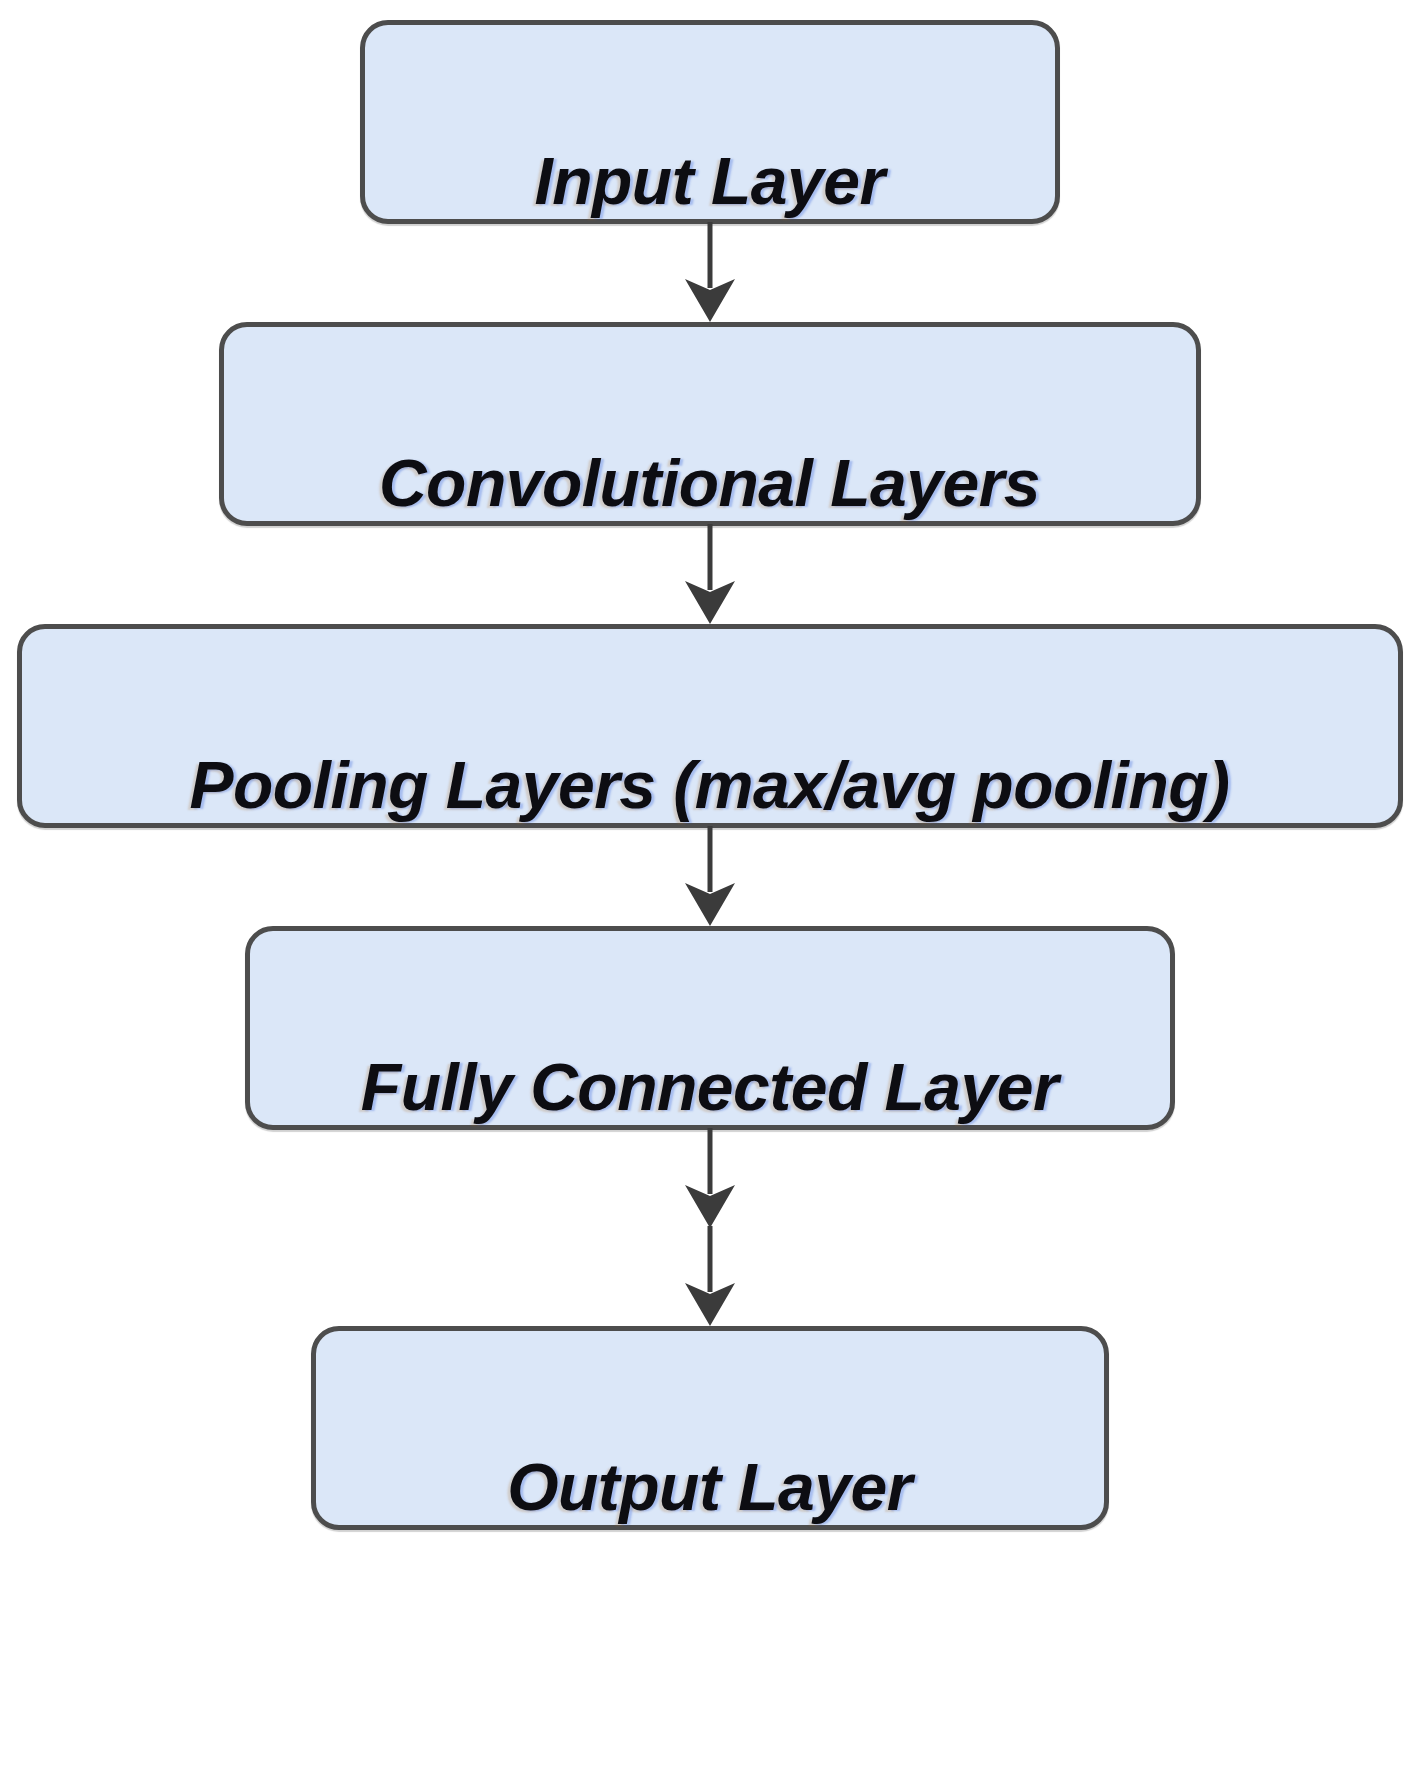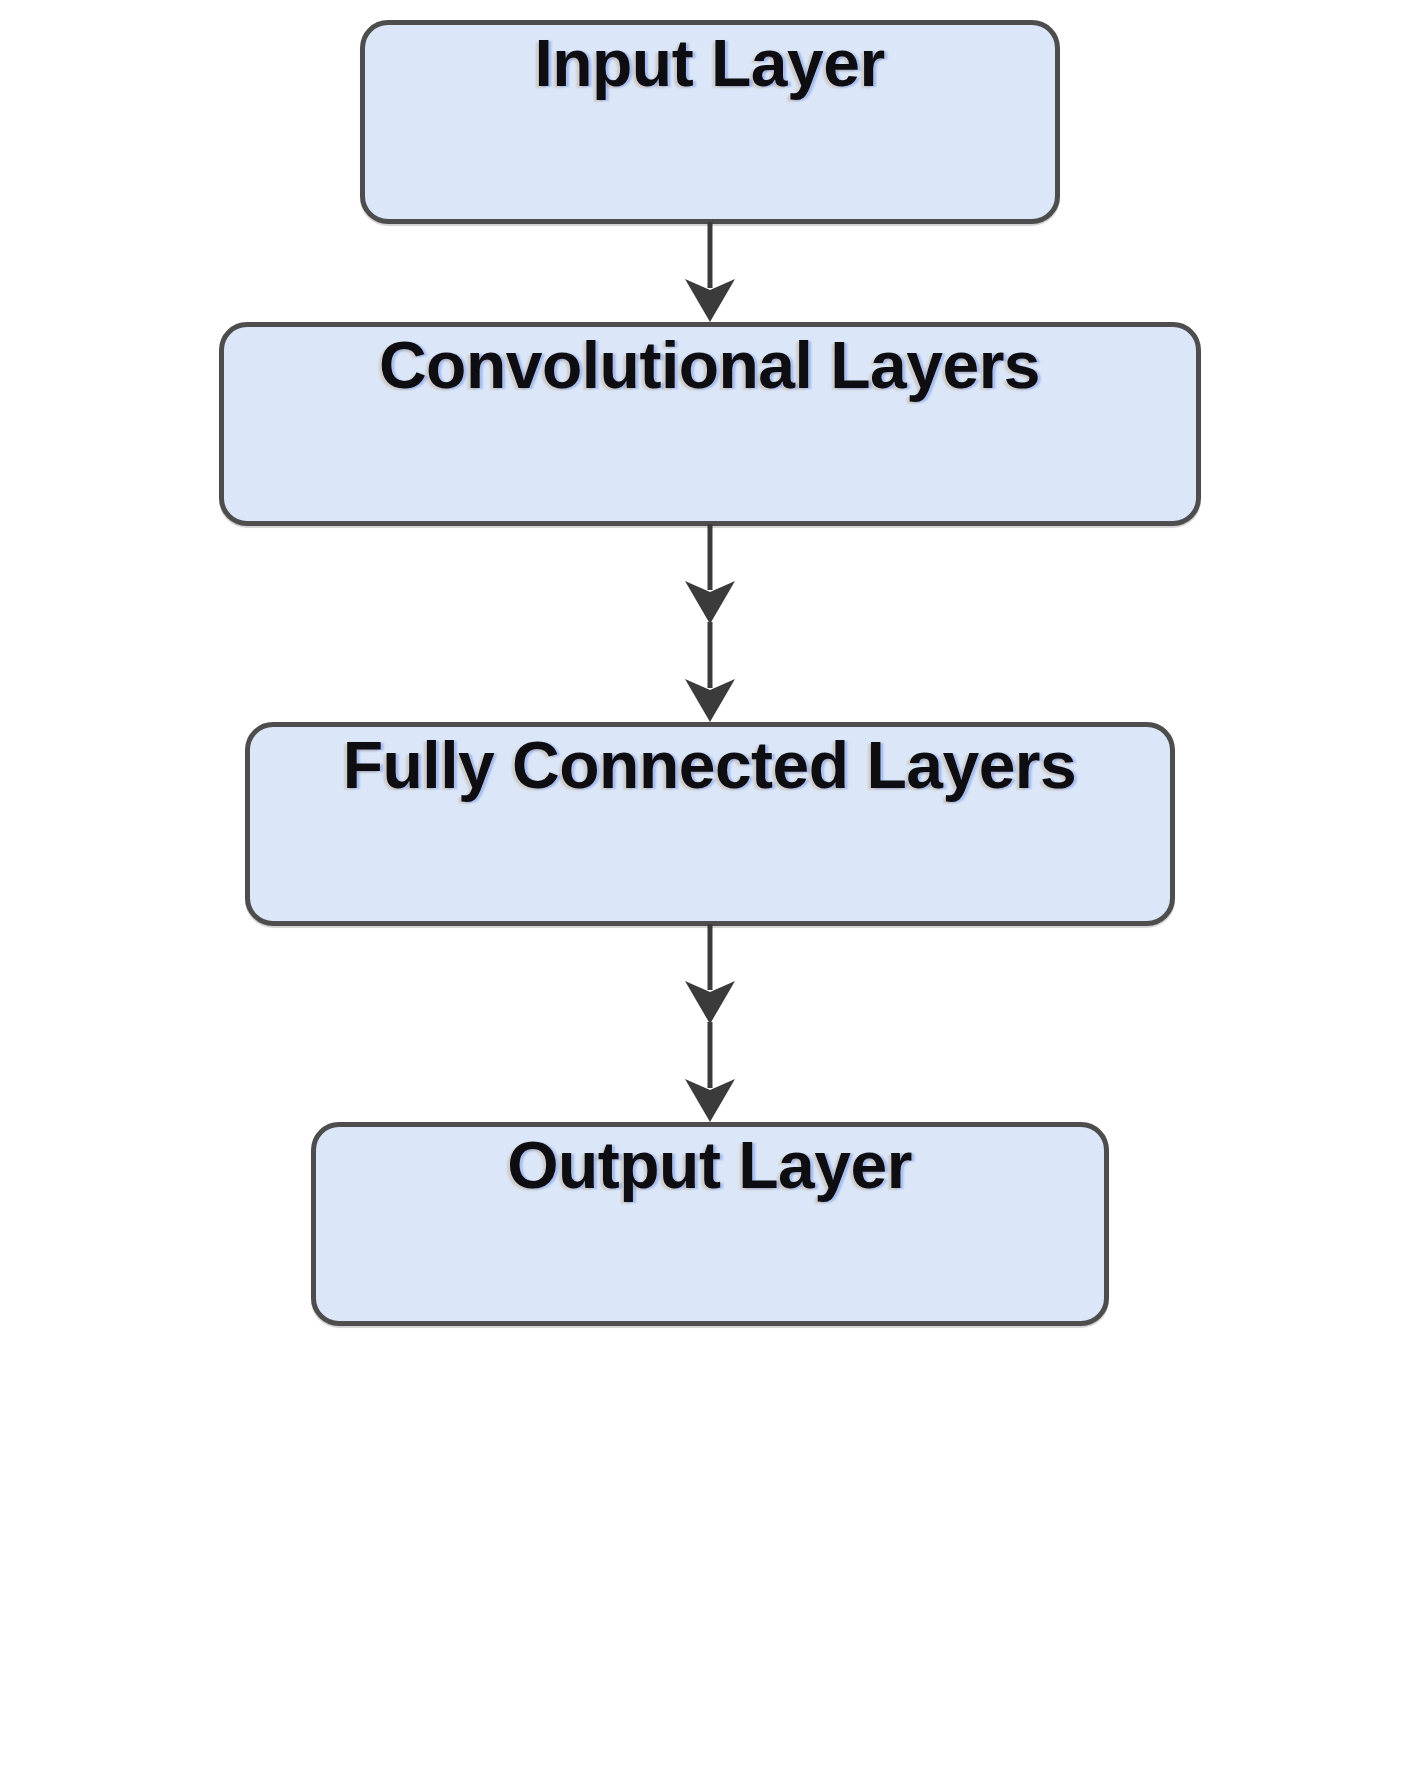--- a/index.html
+++ b/index.html
@@ -26,23 +26,24 @@
     padding-top: 20px;
     overflow: hidden;
   }
   .node {
     height: 204px;
     flex-shrink: 0;
     background: var(--node-fill);
     border: 5px solid var(--node-border);
     border-radius: 28px;
     display: flex;
-    align-items: flex-start;
+    align-items: flex-end;
     justify-content: center;
     box-shadow: 0 2px 1px rgba(0,0,0,0.18);
+    font-style: italic;
   }
   .node span {
     font-size: 66px;
     font-weight: bold;
     letter-spacing: -0.5px;
     color: var(--text);
     white-space: nowrap;
     
     text-shadow: 3px 1px 2px rgba(47, 92, 218, 0.30),
                  -3px 2px 2px rgba(175, 115, 45, 0.22);
@@ -77,28 +78,31 @@
 
   <div class="node n-conv">
     <span>Convolutional Layers</span>
   </div>
 
   <svg class="arrow" width="60" height="102" viewBox="0 0 60 102">
     <line x1="30" y1="0" x2="30" y2="66" stroke-width="5"></line>
     <path d="M30,100 L55,57 L30,68 L5,57 Z"></path>
   </svg>
 
+  <div class="node n-pool">
+    <span>Pooling Layers (max/avg pooling)</span>
+  </div>
 
   <svg class="arrow" width="60" height="102" viewBox="0 0 60 102">
     <line x1="30" y1="0" x2="30" y2="66" stroke-width="5"></line>
     <path d="M30,100 L55,57 L30,68 L5,57 Z"></path>
   </svg>
 
   <div class="node n-fc">
-    <span>Fully Connected Layers</span>
+    <span>Fully Connected Layer</span>
   </div>
 
   <svg class="arrow" width="60" height="102" viewBox="0 0 60 102">
     <line x1="30" y1="0" x2="30" y2="66" stroke-width="5"></line>
     <path d="M30,100 L55,57 L30,68 L5,57 Z"></path>
   </svg>
 
 
   <svg class="arrow" width="60" height="102" viewBox="0 0 60 102">
     <line x1="30" y1="0" x2="30" y2="66" stroke-width="5"></line>

